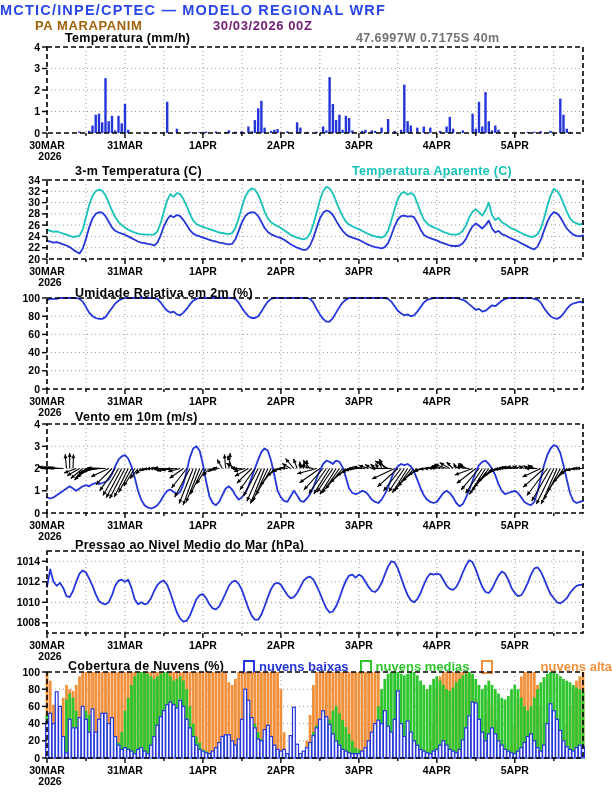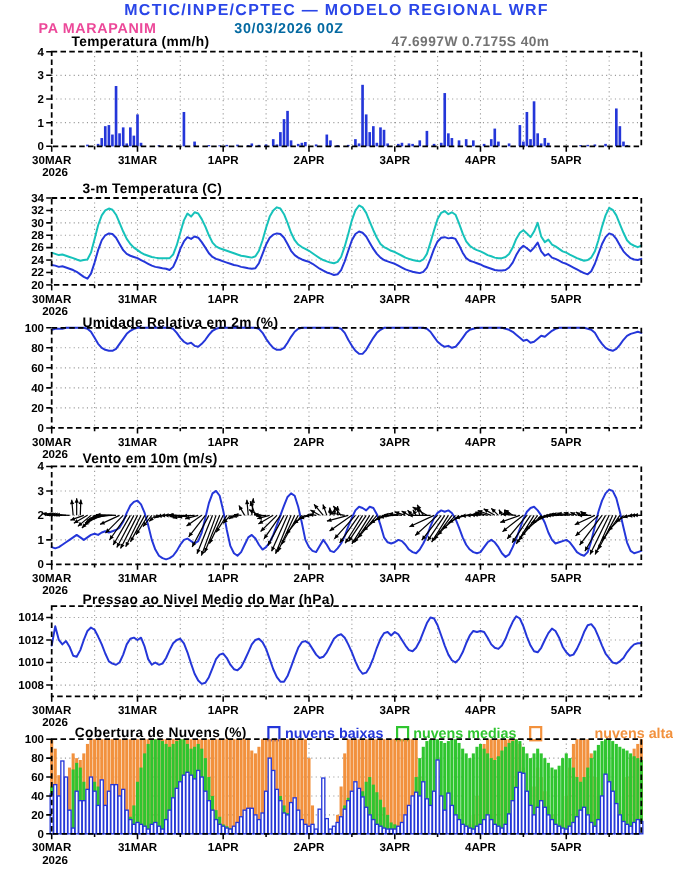--- a/index.html
+++ b/index.html
@@ -1,21 +1,21 @@
 <!DOCTYPE html>
 <html><head>
 <meta charset="utf-8">
 <style>
   html,body{margin:0;padding:0;background:#fff}
   .page{position:relative;width:612px;height:792px;background:#fff;overflow:hidden;
         font-family:"Liberation Sans",sans-serif;font-weight:bold;color:#000}
-  .hdr-title{position:absolute;top:2px;left:0;width:100%;text-align:center;
+  .hdr-title{position:absolute;top:2px;left:0;width:100%;
              color:#2a46e8;font-size:14.5px;letter-spacing:1.2px}
-  .hdr-station{position:absolute;top:18px;left:35px;color:#ec4899;font-size:13px;letter-spacing:.6px}
-  .hdr-run{position:absolute;top:18px;left:213px;color:#0369a1;font-size:13px;letter-spacing:.6px}
+  .hdr-station{position:absolute;top:18px;left:35px;color:#a16207;font-size:13px;letter-spacing:.6px}
+  .hdr-run{position:absolute;top:18px;left:213px;color:#701a75;font-size:13px;letter-spacing:.6px}
   .loc{position:absolute;top:31px;left:356px;color:#737373;font-size:12.5px;letter-spacing:.4px}
   .p-title{position:absolute;color:#000;font-size:12.5px;letter-spacing:.3px;white-space:nowrap}
   .t2{color:#16c2ba}
   .panel-svg{position:absolute;left:0}
   .tick-t{font-family:"Liberation Sans",sans-serif;font-size:10.5px;font-weight:bold;fill:#000}
   #cloud-legend{position:absolute;top:659px;left:243px;display:flex;gap:11px;
                 font-size:13px;white-space:nowrap}
   .lg-it{display:flex;align-items:center}
   .lg-box{display:inline-block;width:8px;height:10px;border:2px solid;margin-right:4px;background:#fff}
 </style>
@@ -24,20 +24,21 @@
 
 <div class="page">
   <div class="hdr-title">MCTIC/INPE/CPTEC — MODELO REGIONAL WRF</div>
   <div class="hdr-station">PA MARAPANIM</div>
   <div class="hdr-run">30/03/2026 00Z</div>
 
   <div class="p-title" style="top:31px;left:65px">Temperatura (mm/h)</div>
   <div class="loc">47.6997W 0.7175S 40m</div>
 
   <div class="p-title" style="top:164px;left:75px">3-m Temperatura (C)</div>
+  <div class="p-title t2" style="top:164px;left:352px">Temperatura Aparente (C)</div>
 
   <div class="p-title" style="top:286px;left:75px">Umidade Relativa em 2m (%)</div>
 
   <div class="p-title" style="top:410px;left:75px">Vento em 10m (m/s)</div>
 
   <div class="p-title" style="top:538px;left:75px">Pressao ao Nivel Medio do Mar (hPa)</div>
 
   <div class="p-title" style="top:659px;left:68px">Cobertura de Nuvens (%)</div>
   <div id="cloud-legend">
       <span class="lg-it">

